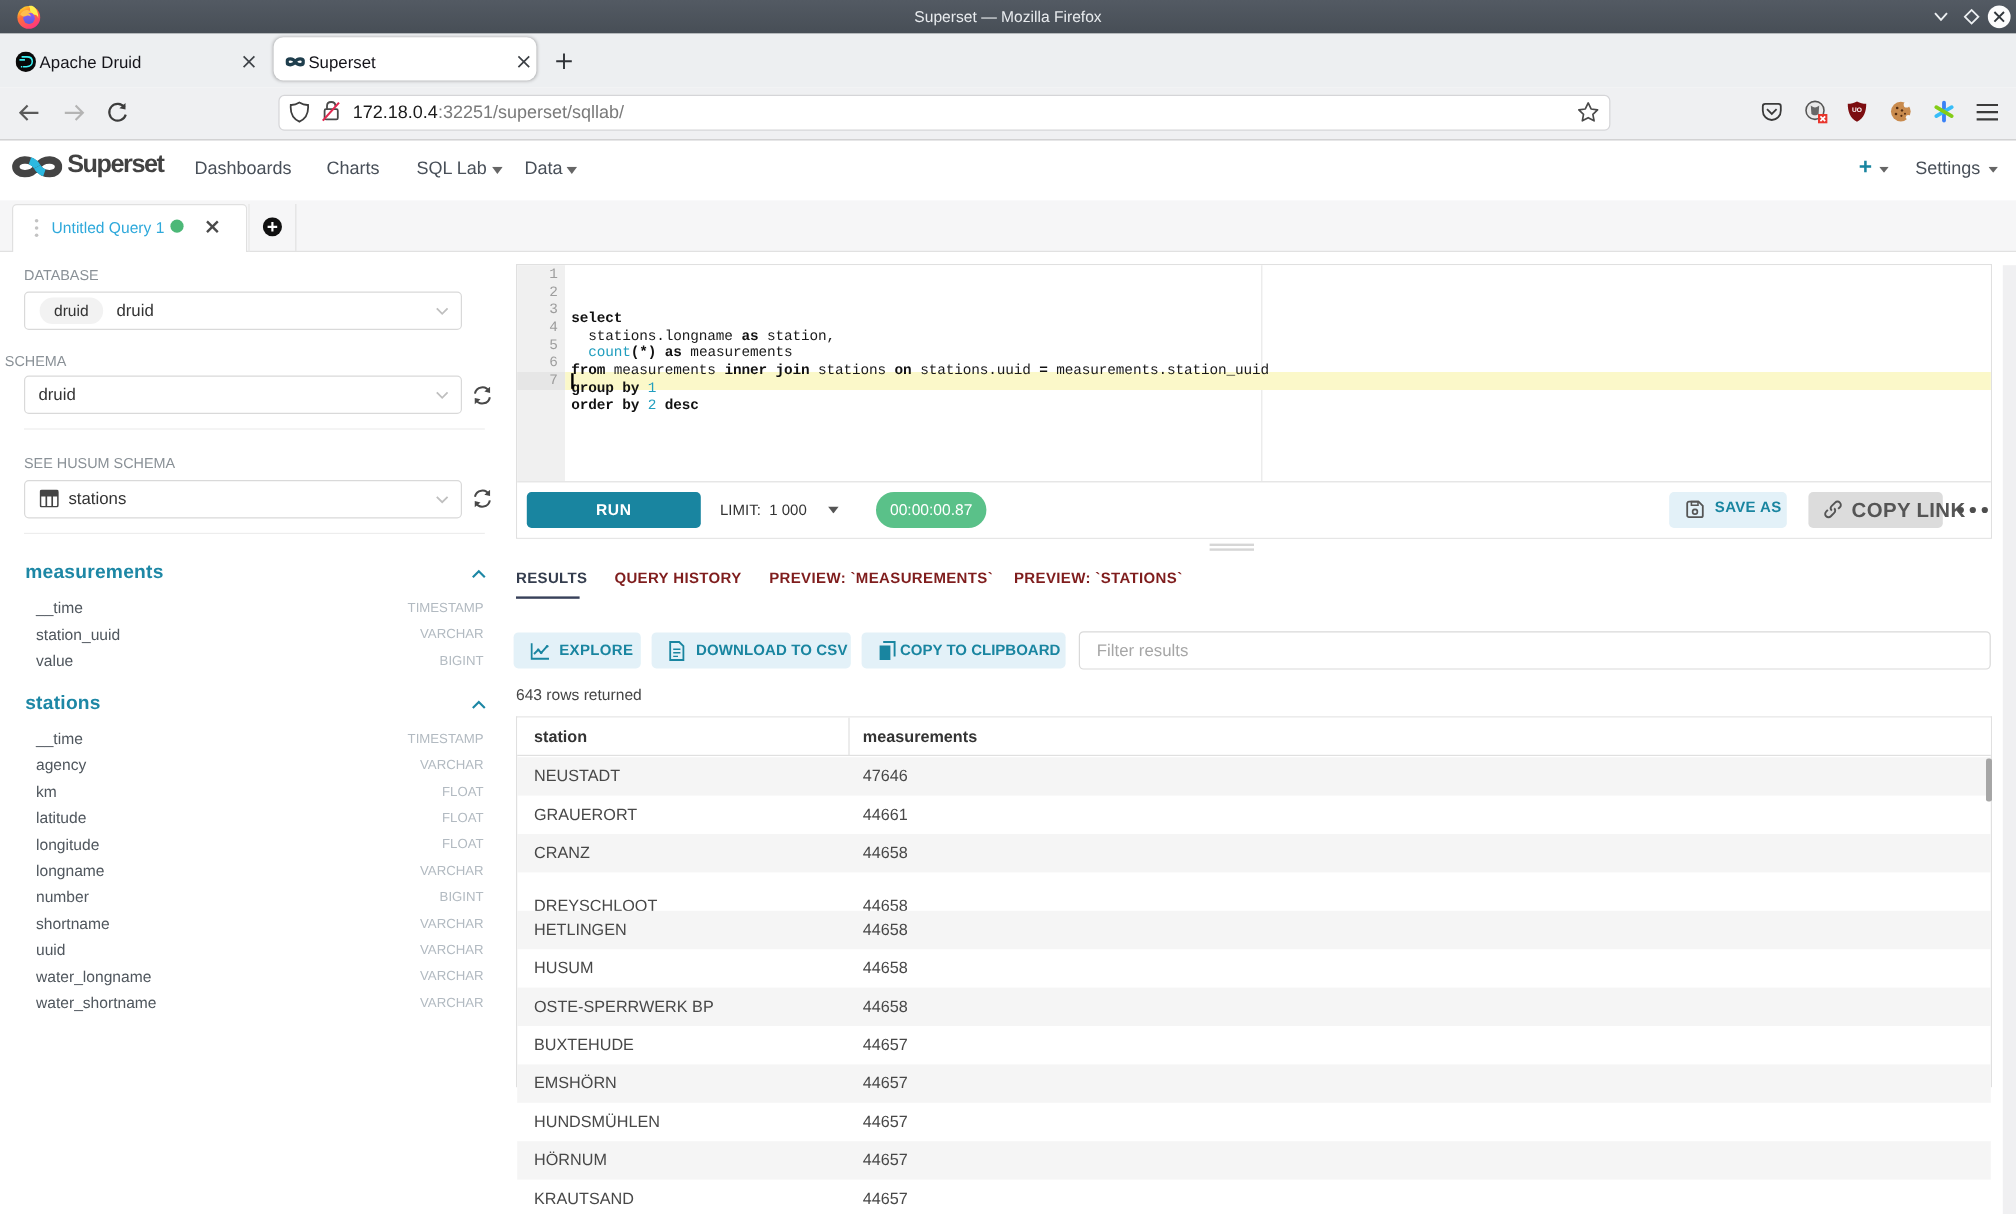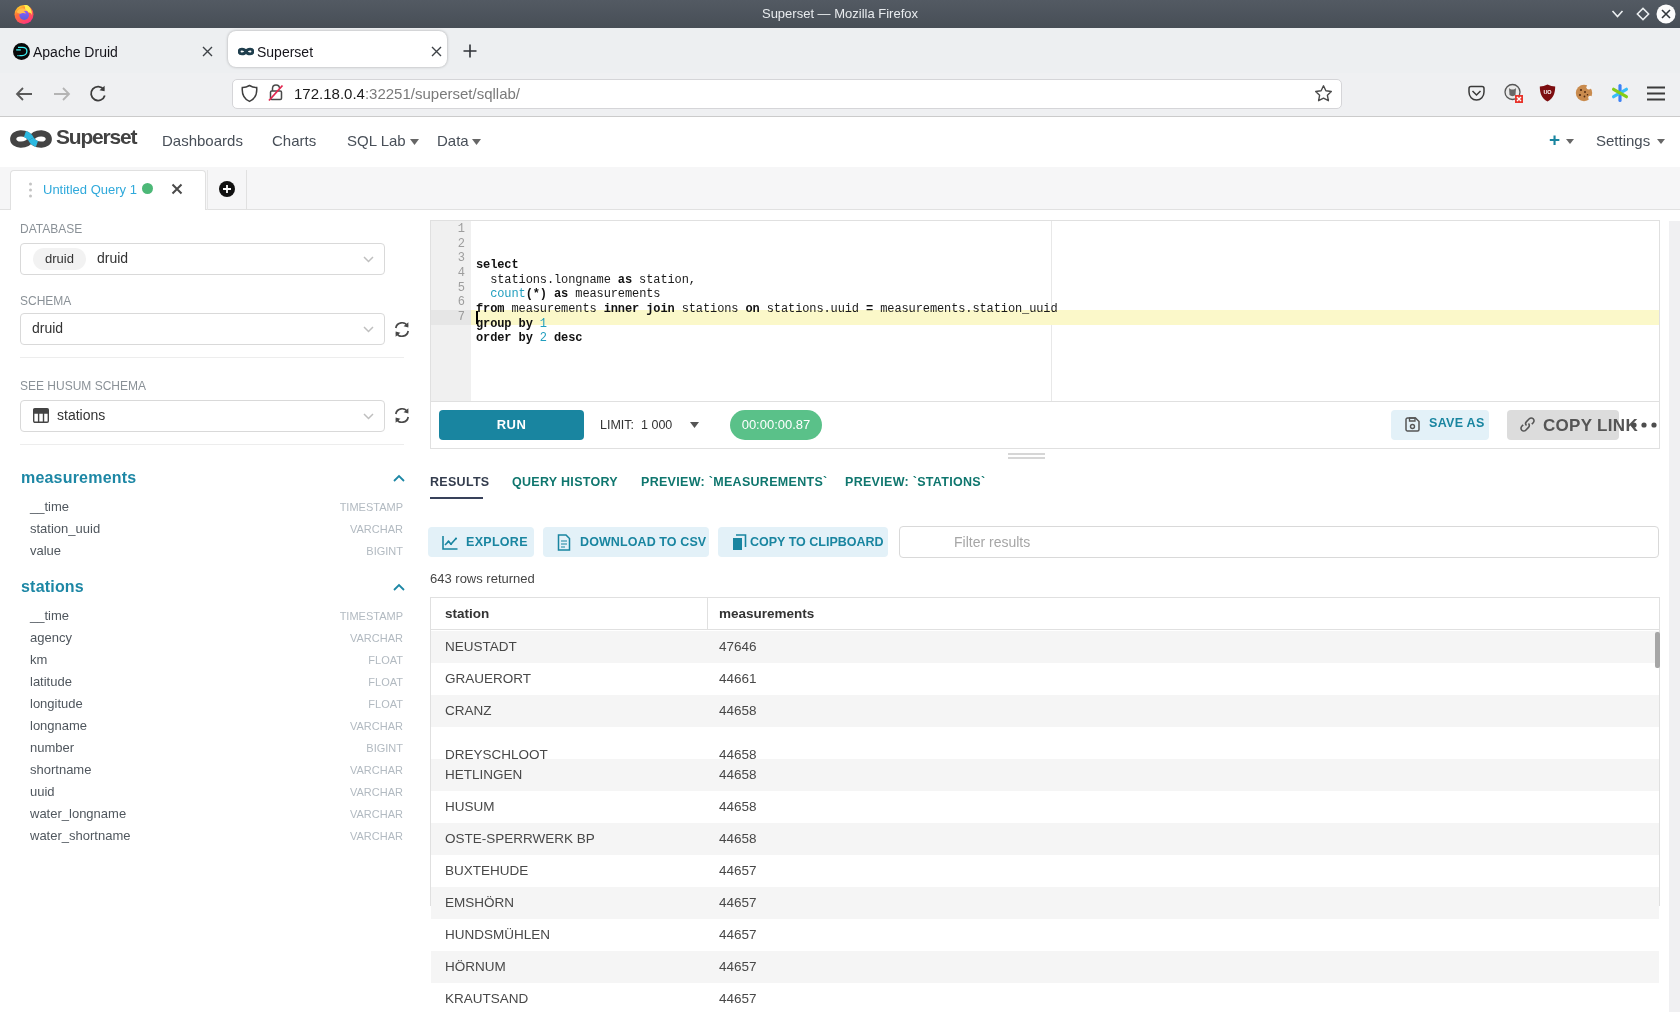--- a/index.html
+++ b/index.html
@@ -50,21 +50,21 @@
   #gutter { position:absolute; left:0; top:0; width:40px; height:180px; background:#f0f0f0; }
   .lnum { position:absolute; left:0; width:34px; text-align:right;
     font-family:"Liberation Mono",monospace; font-size:12px; color:#9d9d9d; }
   .codeline { position:absolute; left:45px; font-family:"Liberation Mono",monospace;
     font-size:12px; letter-spacing:-0.11px; color:#1a1a1a; white-space:pre;margin-top:36px; }
   .kw { font-weight:bold; color:#111; }
   .fnc { color:#219ebe; }
   .num { color:#219ebe; }
   #toolbar2 { position:absolute; left:0; top:180px; width:1228px; height:47px; border-top:1px solid #e0e0e0; background:#fff; }
 
-  .resulttab { position:absolute; top:0; font-size:12.5px; font-weight:bold; color:#0f766e; letter-spacing:0.3px; }
+  .resulttab { position:absolute; top:0; font-size:12.5px; font-weight:bold; color:#7f1d1d; letter-spacing:0.3px; }
   .teal-btn { background:#e3f1f8; border-radius:4px; }
 
   
   .rrow { position:absolute; left:0; width:1228px; height:32px; font-size:13.5px; color:#484848;text-align:center; }
   .rrow.odd { background:#f5f5f5; }
   .cell1 { position:absolute; left:14px; top:0; line-height:32px; }
   .cell2 { position:absolute; left:288px; top:0; line-height:32px; }
 </style>
 </head>
 <body>
@@ -293,21 +293,21 @@
   <div class="abs sblabel" style="left:20px;top:104px;">DATABASE</div>
   <div class="abs sbselect" style="top:125px;"></div>
   <div class="abs" style="left:33px;top:130px;height:22px;padding:0 12px;background:#f2f2f2;border-radius:11px;font-size:13px;line-height:22px;color:#333;">druid</div>
   <div class="abs" style="left:97px;top:132px;font-size:14px;color:#333;">druid</div>
   <div class="abs" style="left:363px;top:138px;">
       <svg width="11" height="7" viewBox="0 0 11 7">
         <path d="M1 1 L5.5 5.5 L10 1" fill="none" stroke="#bfbfbf" stroke-width="1.5"></path>
       </svg>
     </div>
 
-  <div class="abs sblabel" style="left:20px;top:176px;">SCHEMA</div>
+  <div class="abs sblabel" style="left:4px;top:176px;">SCHEMA</div>
   <div class="abs sbselect" style="top:195px;"></div>
   <div class="abs" style="left:32px;top:202px;font-size:14px;color:#333;">druid</div>
   <div class="abs" style="left:363px;top:208px;">
       <svg width="11" height="7" viewBox="0 0 11 7">
         <path d="M1 1 L5.5 5.5 L10 1" fill="none" stroke="#bfbfbf" stroke-width="1.5"></path>
       </svg>
     </div>
   <div class="abs" style="left:393px;top:203px;">
     <svg width="18" height="17" viewBox="0 0 18 17">
       <path d="M2.8 7 A 6.3 6.3 0 0 1 14.6 5.2" fill="none" stroke="#484848" stroke-width="1.7"></path>
@@ -475,21 +475,21 @@
   <div class="abs teal-btn" style="left:718px;top:409px;width:170px;height:30px;"></div>
   <div class="abs" style="left:732px;top:416px;">
     <svg width="15" height="17" viewBox="0 0 15 17">
         <path d="M1 4 L1 16 L10 16 L10 4 Z" fill="#1985a0"></path>
         <path d="M4 1 L13.5 1 L13.5 13" fill="none" stroke="#1985a0" stroke-width="1.6"></path>
       </svg>
   </div>
   <div class="abs" style="left:750px;top:417px;font-size:12.5px;font-weight:bold;color:#1985a0;letter-spacing:0;">COPY TO CLIPBOARD</div>
 
   <div class="abs" style="left:899px;top:408px;width:760px;height:32px;border:1px solid #d9d9d9;border-radius:4px;background:#fff;"></div>
-  <div class="abs" style="left:914px;top:416px;font-size:14px;color:#a6a6a6;margin-left:40px;">Filter results</div>
+  <div class="abs" style="left:914px;top:416px;font-size:14px;color:#a6a6a6;">Filter results</div>
 
   <div class="abs" style="left:430px;top:453px;font-size:13px;color:#454545;">643 rows returned</div>
 
   <div class="abs" style="left:430px;top:479px;width:1230px;height:309px;border:1px solid #e0e0e0;border-bottom:none;">
     <div class="abs" style="left:0;top:0;width:1228px;height:32px;background:#fff;border-bottom:1px solid #e0e0e0;">
       <div class="abs" style="left:14px;top:0;line-height:32px;font-size:13.5px;font-weight:bold;color:#333;">station</div>
       <div class="abs" style="left:288px;top:0;line-height:32px;font-size:13.5px;font-weight:bold;color:#333;">measurements</div>
       <div class="abs" style="left:276px;top:0;width:1px;height:32px;background:#e0e0e0;"></div>
     </div>
     <div class="rrow odd" style="top:33px;">

